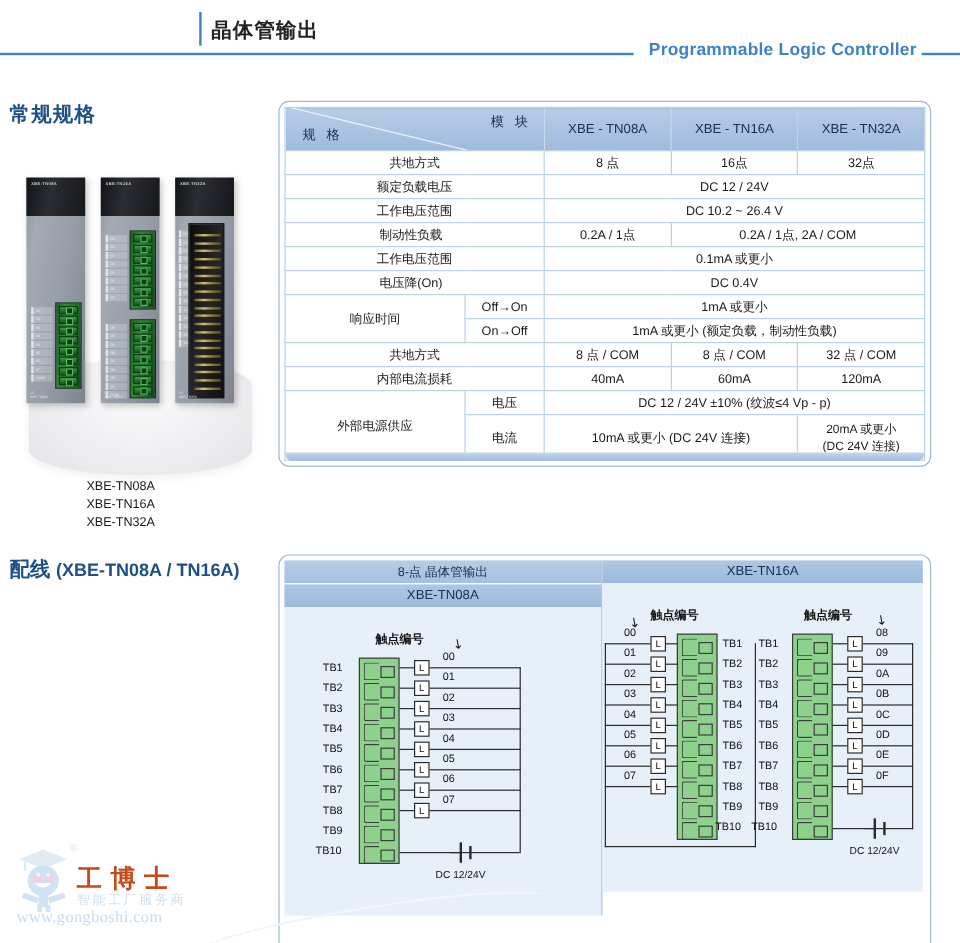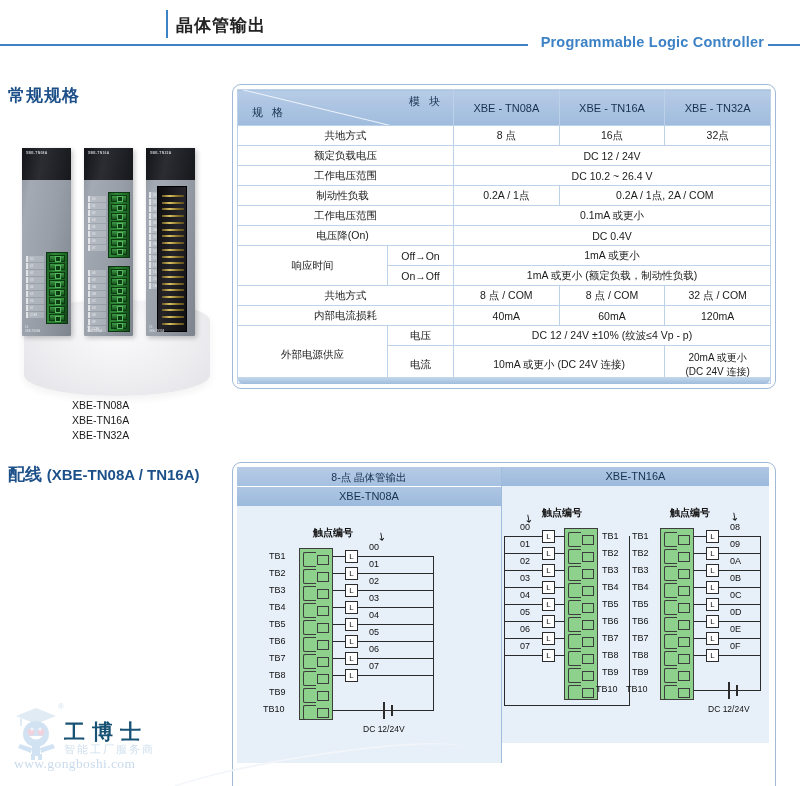--- a/index.html
+++ b/index.html
@@ -242,21 +242,21 @@
 
   
   .wm { position: absolute; left: 6px; top: 700px; width: 230px; height: 82px; opacity: .95; }
   .wm .site {
     position: absolute; left: 8px; top: 56px;
     font-size: 13.5px; color: #c6d8ea; letter-spacing: .4px;
     font-family: "Liberation Serif", serif;
   }
   .wm .cn {
     position: absolute; left: 58px; top: 18px;
-    font-size: 21px; font-weight: bold; color: #0c4a6e; letter-spacing: 7px;
+    font-size: 21px; font-weight: bold; color: #c2410c; letter-spacing: 7px;
   }
   .wm .cn2 {
     position: absolute; left: 58px; top: 42px;
     font-size: 11px; color: #cfdeed; letter-spacing: 2px;
   }
   .wm .reg {
     position: absolute; left: 52px; top: 2px; font-size: 8px; color: #d3e1ee;
   }
   .swoosh {
     position: absolute; left: 150px; top: 755px; width: 320px; height: 40px;

